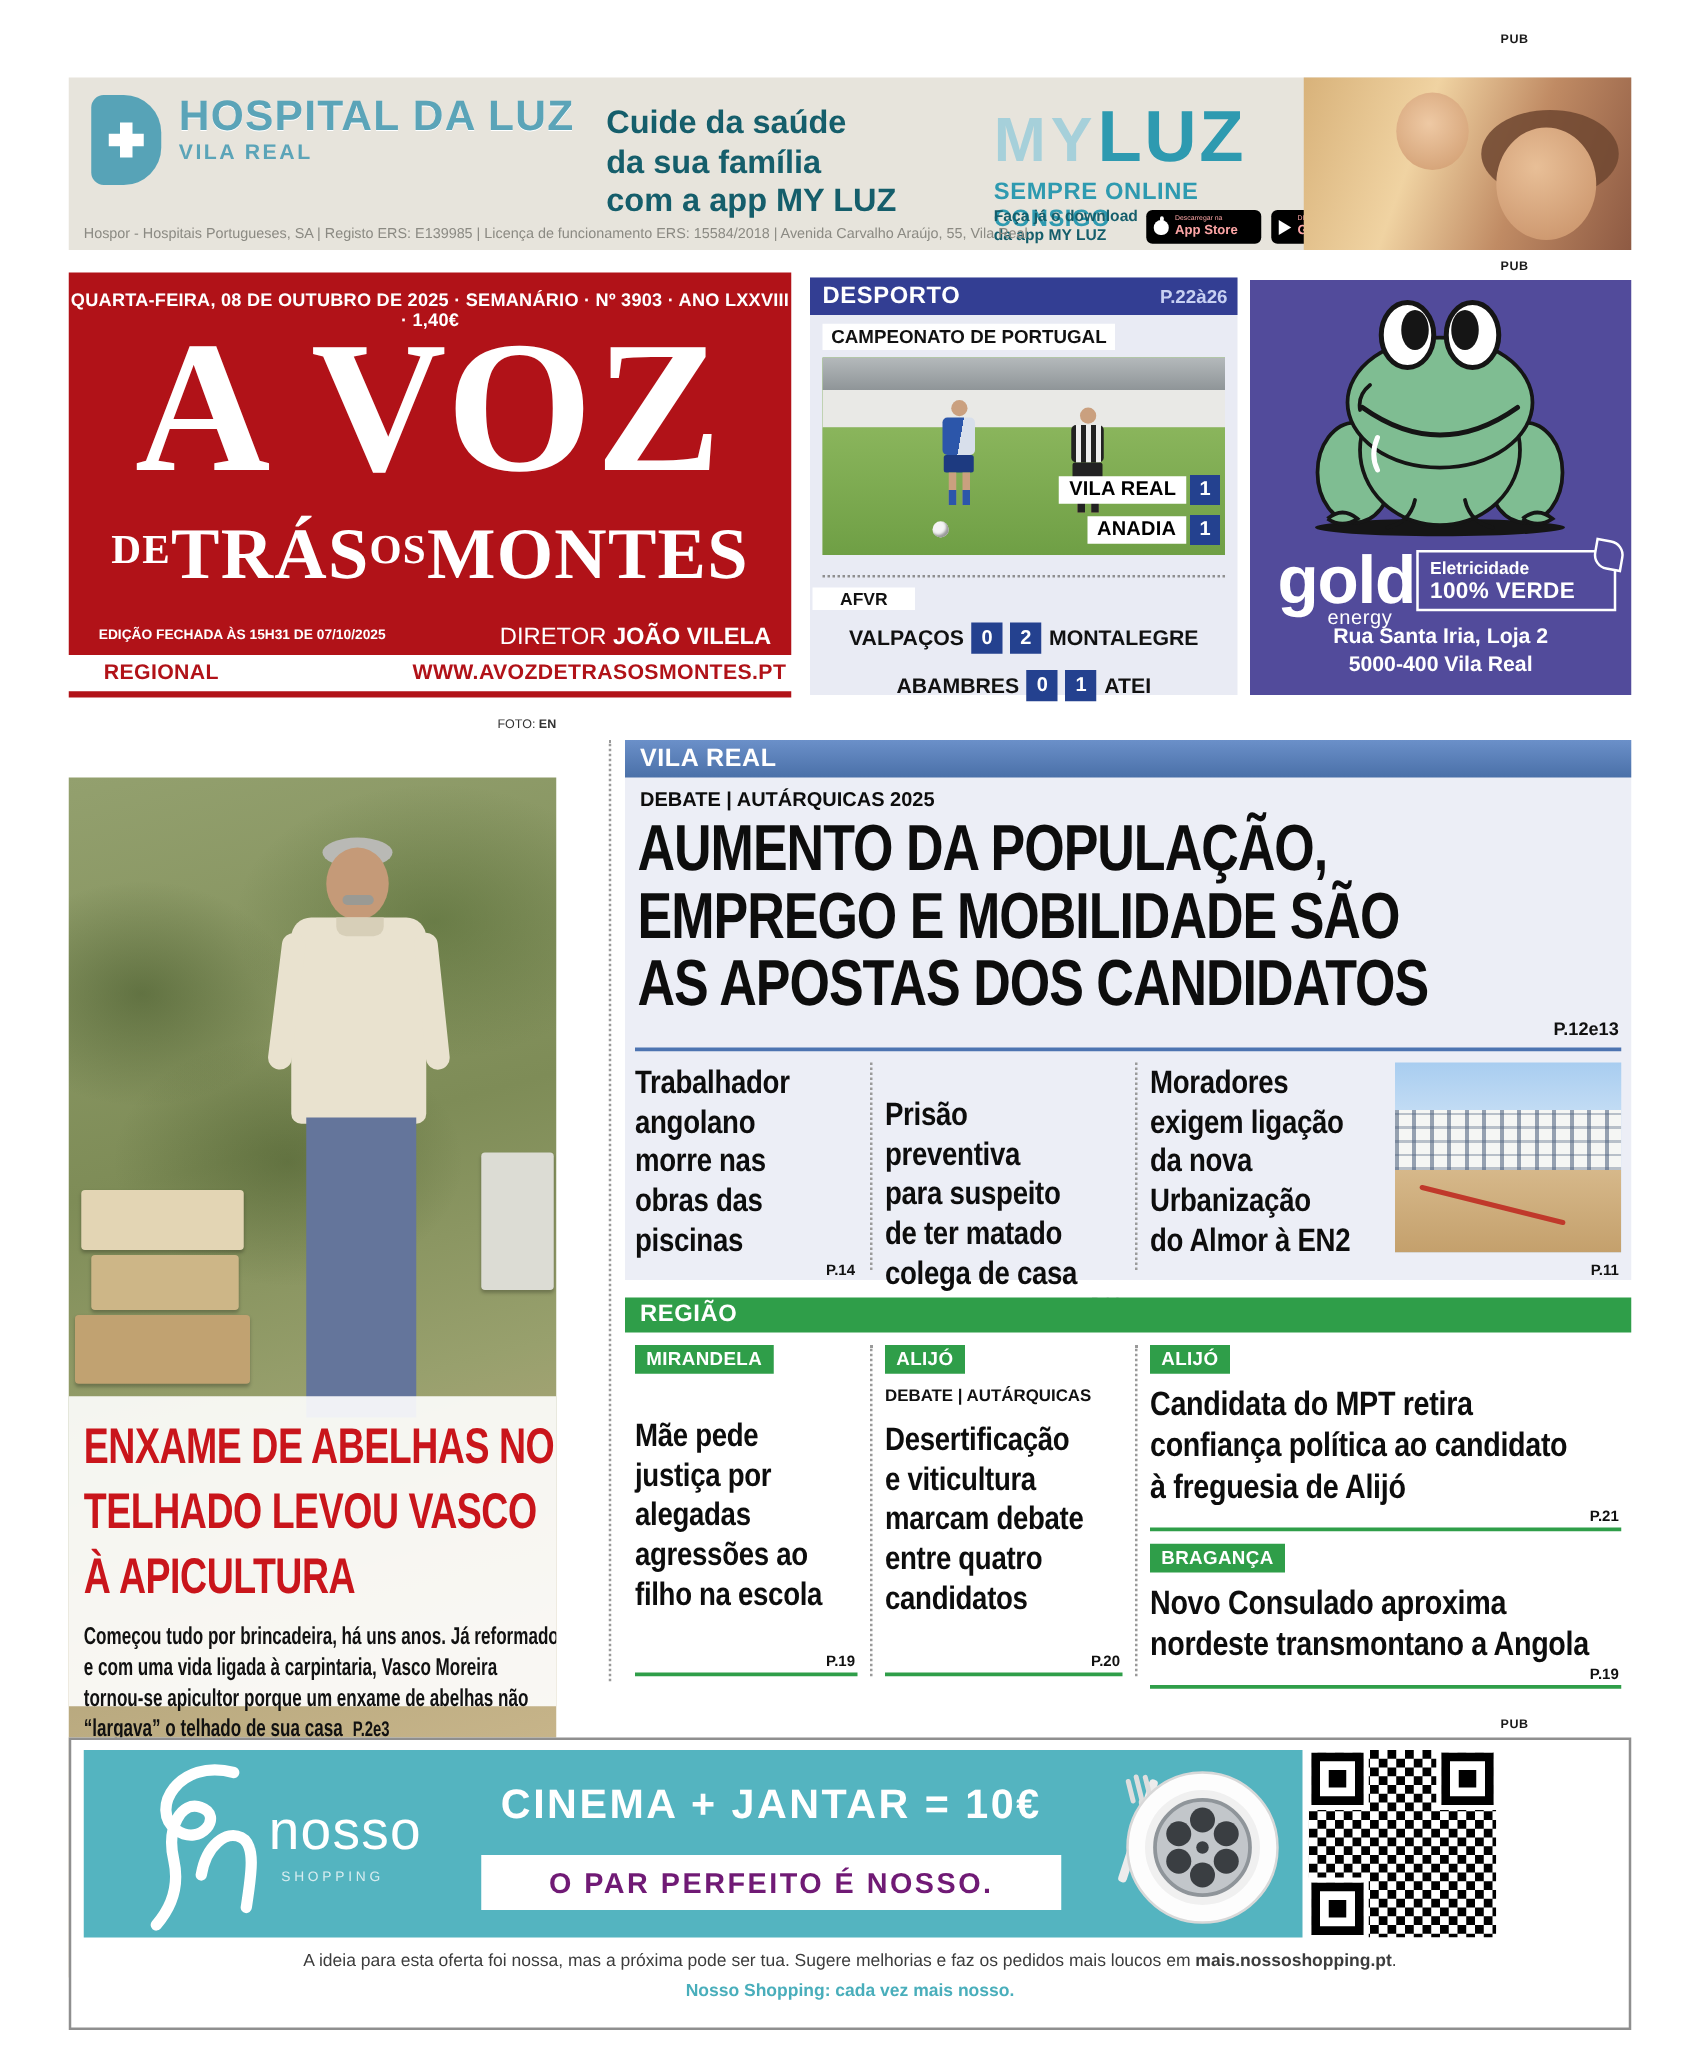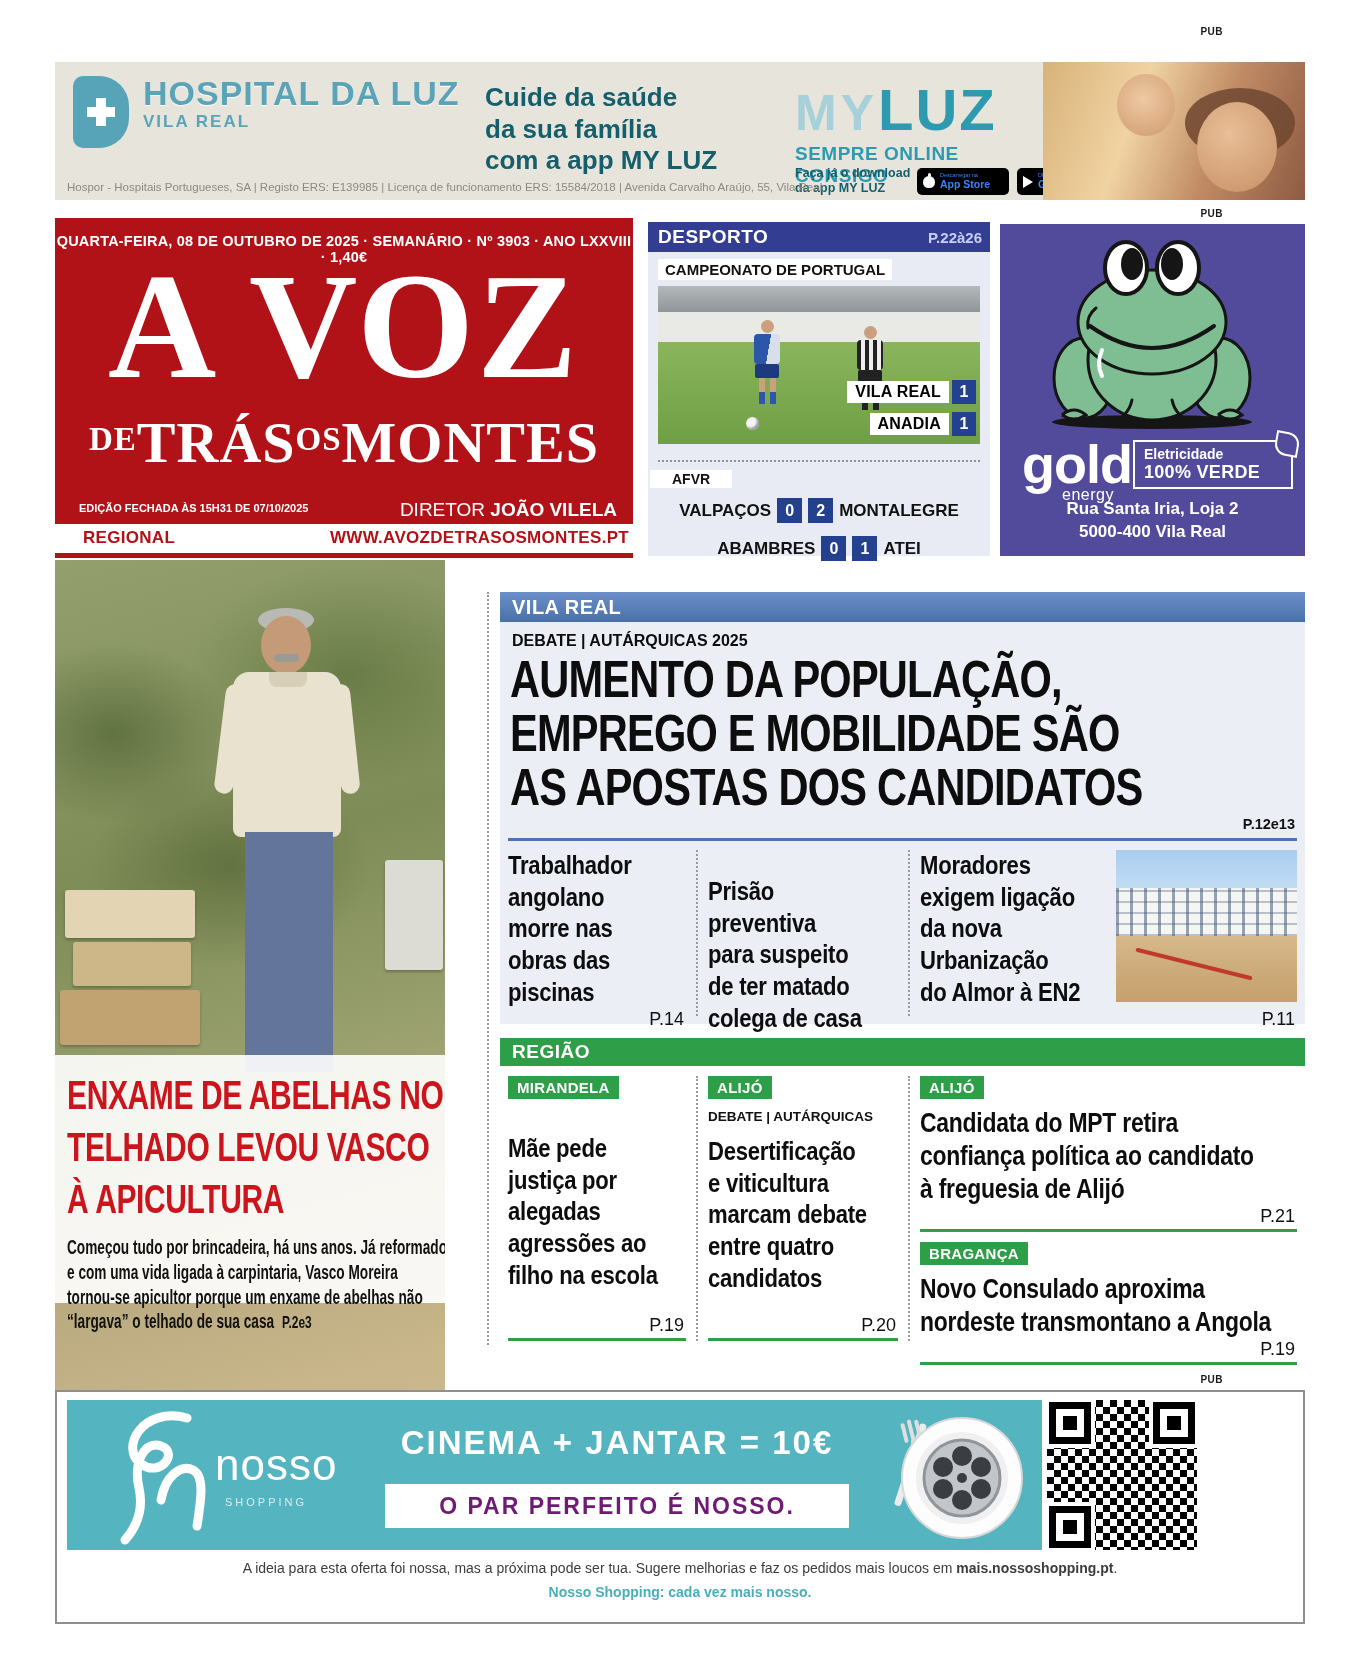--- a/index.html
+++ b/index.html
@@ -17,21 +17,21 @@
   .h-sub{font-size:17px;font-weight:bold;color:#5ba4b8;letter-spacing:2px;}
   .h-tagline{position:absolute;left:430px;top:20px;font-size:26px;font-weight:bold;color:#155e6b;
              line-height:1.22;white-space:pre-line;}
   .h-myluz{position:absolute;left:740px;top:14px;width:250px;}
   .h-my{font-size:50px;font-weight:bold;color:#a6d0da;letter-spacing:4px;}
   .h-luz{font-size:58px;font-weight:bold;color:#2e9ab0;letter-spacing:2px;}
   .h-online{font-size:19px;font-weight:bold;color:#2e9ab0;letter-spacing:.5px;margin-top:0px;}
   .h-download{position:absolute;left:740px;top:104px;font-size:12.5px;font-weight:bold;color:#155e6b;
               line-height:1.2;white-space:pre-line;}
   .h-badges{position:absolute;left:862px;top:106px;display:flex;gap:8px;}
-  .store-badge{width:92px;height:27px;background:#000;border-radius:5px;color:#3b82f6;display:flex;
+  .store-badge{width:92px;height:27px;background:#000;border-radius:5px;color:#fca5a5;display:flex;
                align-items:center;gap:5px;padding:0 6px;box-sizing:border-box;}
   .store-ico{width:12px;height:12px;flex:0 0 auto;position:relative;}
   .apple{background:#fff;border-radius:50% 50% 46% 46%;}
   .apple::after{content:"";position:absolute;left:5px;top:-3px;width:3px;height:4px;background:#fff;border-radius:2px;}
   .gplay{width:0;height:0;border-top:6px solid transparent;border-bottom:6px solid transparent;border-left:10px solid #fff;}
   .store-txt{display:flex;flex-direction:column;line-height:1.05;}
   .store-small{font-size:5.5px;}
   .store-big{font-size:10.5px;font-weight:bold;}
   .h-photo{position:absolute;right:0;top:0;width:262px;height:138px;overflow:hidden;
            background:linear-gradient(110deg,#d8b27a 0%,#f0d3a2 35%,#c08b64 65%,#8e5a43 100%);}
@@ -102,21 +102,21 @@
   .g-b1{font-size:14px;font-weight:bold;}
   .g-b2{font-size:18px;font-weight:bold;letter-spacing:.3px;}
   .g-leaf{position:absolute;right:-8px;top:-10px;width:20px;height:20px;border:2px solid #fff;background:#524b9b;
           border-radius:0 50% 0 50%;transform:rotate(10deg);}
   .g-addr{position:absolute;left:0;right:0;bottom:12px;text-align:center;color:#fff;font-size:17px;font-weight:bold;
           line-height:1.35;white-space:pre-line;}
 
   
   .photo-credit{position:absolute;left:55px;top:574px;width:390px;text-align:right;font-size:10px;color:#333;}
   .photo-credit b{font-weight:bold;}
-  .leadphoto{position:absolute;left:55px;top:560px;width:390px;height:960px;overflow:hidden;
+  .leadphoto{position:absolute;left:55px;top:622px;width:390px;height:960px;overflow:hidden;
     background:
       radial-gradient(120px 90px at 15% 18%,rgba(60,80,35,.5),transparent),
       radial-gradient(160px 110px at 75% 12%,rgba(70,95,40,.45),transparent),
       radial-gradient(140px 100px at 45% 32%,rgba(55,75,30,.4),transparent),
       linear-gradient(165deg,#93a06e 0%,#7e8c57 32%,#98a06d 52%,#b7a87e 68%,#c9b68b 84%,#cdbb92 100%);}
   .hive{position:absolute;border-radius:3px;box-shadow:0 2px 3px rgba(0,0,0,.25);}
   .man-head{position:absolute;left:206px;top:56px;width:50px;height:58px;border-radius:50%;background:#c59a78;}
   .man-hair{position:absolute;left:203px;top:48px;width:56px;height:24px;border-radius:50%;background:#b9b9b5;}
   .man-mustache{position:absolute;left:219px;top:94px;width:25px;height:8px;border-radius:4px;background:#9a9a94;}
   .man-polo{position:absolute;left:178px;top:112px;width:108px;height:165px;border-radius:16px 16px 8px 8px;background:#e9e2cf;}
@@ -146,21 +146,21 @@
   .v-pageref{position:absolute;right:10px;top:224px;font-size:14.5px;font-weight:bold;}
   .v-rule{position:absolute;left:8px;right:8px;top:246px;height:3px;background:#4d74b1;}
   .v-cols{position:absolute;left:8px;right:8px;top:258px;bottom:8px;display:flex;}
   .v-col{display:flex;flex-direction:column;}
   .v-col1{width:178px;}
   .v-col2{width:190px;margin-top:26px;}
   .v-col3{flex:1;}
   .v-sep{border-left:2px dotted #9a9a9a;margin:0 10px;}
   .col-head{font-size:26px;font-weight:800;line-height:1.22;letter-spacing:-.3px;color:#0d0d0d;
             white-space:pre-line;transform:scaleX(.85);transform-origin:0 0;width:118%;}
-  .col-pageref{margin-top:auto;text-align:right;font-size:18px;font-weight:normal;padding-right:2px;}
+  .col-pageref{margin-top:auto;text-align:right;font-size:12px;font-weight:bold;padding-right:2px;}
   .col-rule-blue{height:3px;background:#4d74b1;margin-top:2px;}
   .col-rule-green{height:3px;background:#2f9e49;margin-top:2px;}
   .v-col3-row{display:flex;gap:10px;}
   .v-col3-txt{width:186px;}
   .v-photo3{flex:1;height:152px;position:relative;overflow:hidden;background:linear-gradient(#a8cdf0,#cfe3f6 38%);}
   .v-bldg{position:absolute;left:0;right:0;top:38px;height:48px;background-color:#f5f6f4;
     background-image:repeating-linear-gradient(90deg,rgba(70,90,120,.55) 0 3px,transparent 3px 14px),
                      repeating-linear-gradient(0deg,rgba(70,90,120,.35) 0 2px,transparent 2px 11px);}
   .v-dirt{position:absolute;left:0;right:0;top:86px;bottom:0;background:linear-gradient(#d6b88a,#c4a06c);}
   .v-pipe{position:absolute;left:18px;top:112px;width:120px;height:4px;background:#c0392b;border-radius:2px;transform:rotate(14deg);}

